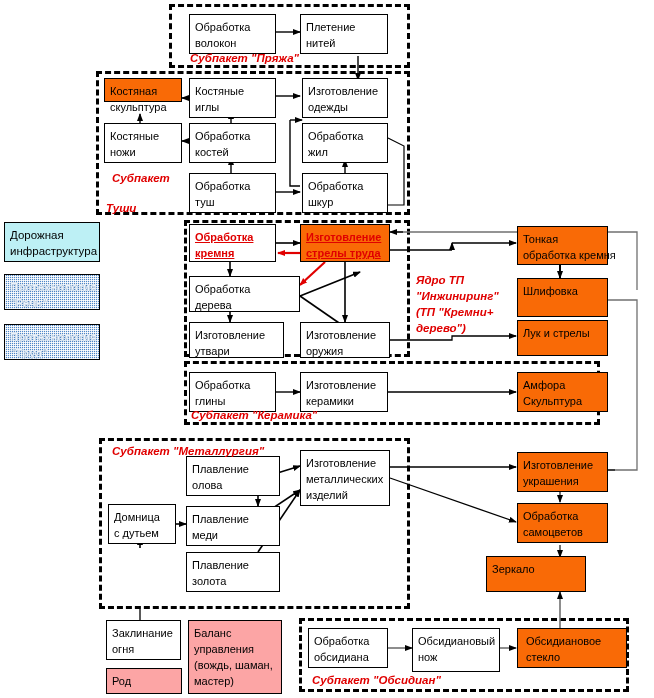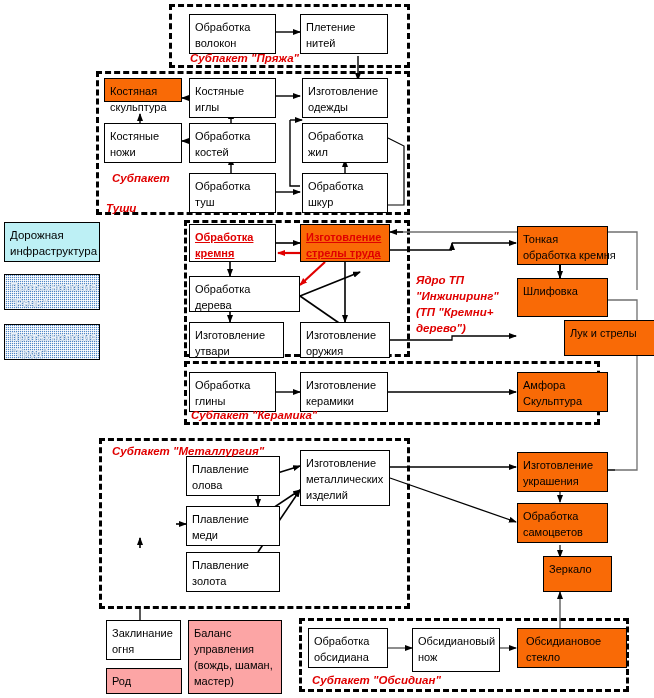--- a/index.html
+++ b/index.html
@@ -250,21 +250,21 @@
     <span class="ln">Изготовление</span>
     <span class="ln">оружия</span>
   </div>
   <div class="node orange" style="left:517px;top:226px;width:91px;height:39px;">
     <span class="ln">Тонкая</span>
     <span class="ln">обработка кремня</span>
   </div>
   <div class="node orange" style="left:517px;top:278px;width:91px;height:39px;">
     <span class="ln">Шлифовка</span>
   </div>
-  <div class="node orange" style="left:517px;top:320px;width:91px;height:36px;margin-left:47px;">
+  <div class="node orange" style="left:517px;top:320px;width:91px;height:36px;">
     <span class="ln">Лук и стрелы</span>
   </div>
 
   <div class="node" style="left:189px;top:372px;width:87px;height:40px;">
     <span class="ln">Обработка</span>
     <span class="ln">глины</span>
   </div>
   <div class="node" style="left:300px;top:372px;width:88px;height:40px;">
     <span class="ln">Изготовление</span>
     <span class="ln">керамики</span>
@@ -279,34 +279,38 @@
     <span class="ln">олова</span>
   </div>
   <div class="node" style="left:186px;top:506px;width:94px;height:40px;">
     <span class="ln">Плавление</span>
     <span class="ln">меди</span>
   </div>
   <div class="node" style="left:186px;top:552px;width:94px;height:40px;">
     <span class="ln">Плавление</span>
     <span class="ln">золота</span>
   </div>
+  <div class="node" style="left:108px;top:504px;width:68px;height:40px;">
+    <span class="ln">Домница</span>
+    <span class="ln">с дутьем</span>
+  </div>
   <div class="node" style="left:300px;top:450px;width:90px;height:56px;">
     <span class="ln">Изготовление</span>
     <span class="ln">металлических</span>
     <span class="ln">изделий</span>
   </div>
   <div class="node orange" style="left:517px;top:452px;width:91px;height:40px;">
     <span class="ln">Изготовление</span>
     <span class="ln">украшения</span>
   </div>
   <div class="node orange" style="left:517px;top:503px;width:91px;height:40px;">
     <span class="ln">Обработка</span>
     <span class="ln">самоцветов</span>
   </div>
-  <div class="node orange" style="left:543px;top:556px;width:69px;height:36px;">
+  <div class="node orange" style="left:486px;top:556px;width:100px;height:36px;">
     <span class="ln">Зеркало</span>
   </div>
 
   <div class="node" style="left:106px;top:620px;width:75px;height:40px;">
     <span class="ln">Заклинание</span>
     <span class="ln">огня</span>
   </div>
   <div class="node gray" style="left:106px;top:668px;width:76px;height:26px;">
     <span class="ln">Род</span>
   </div>

